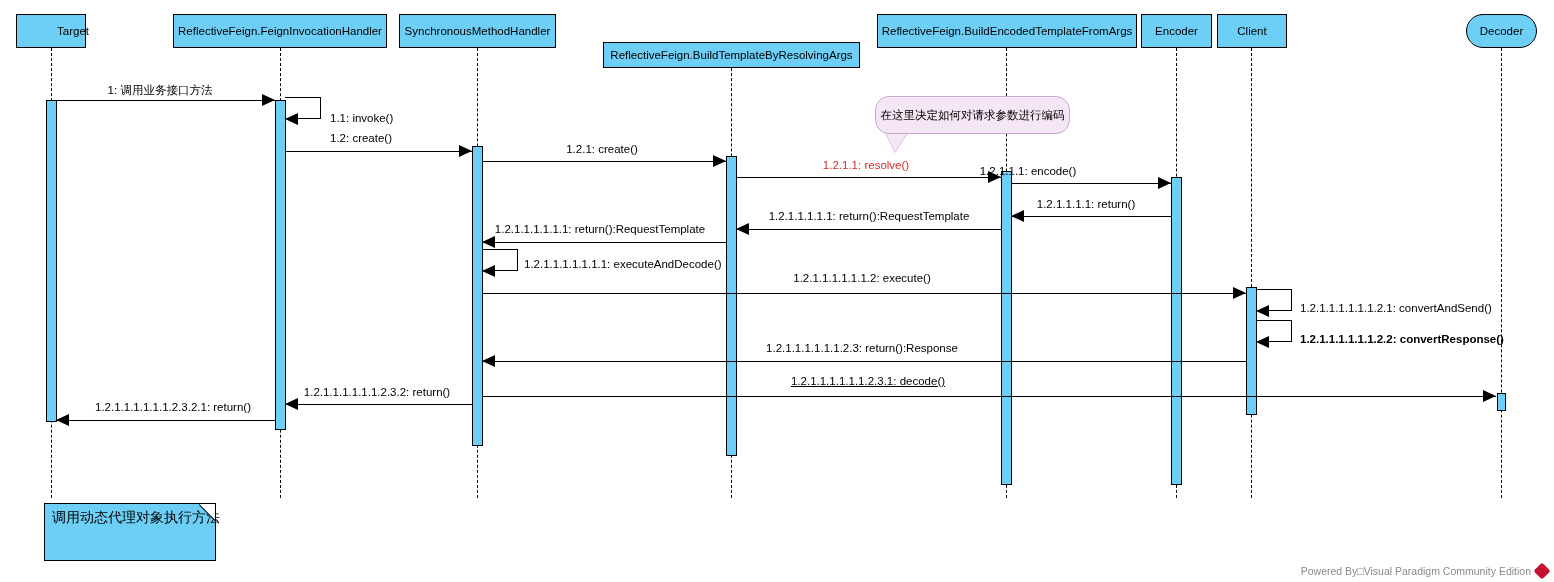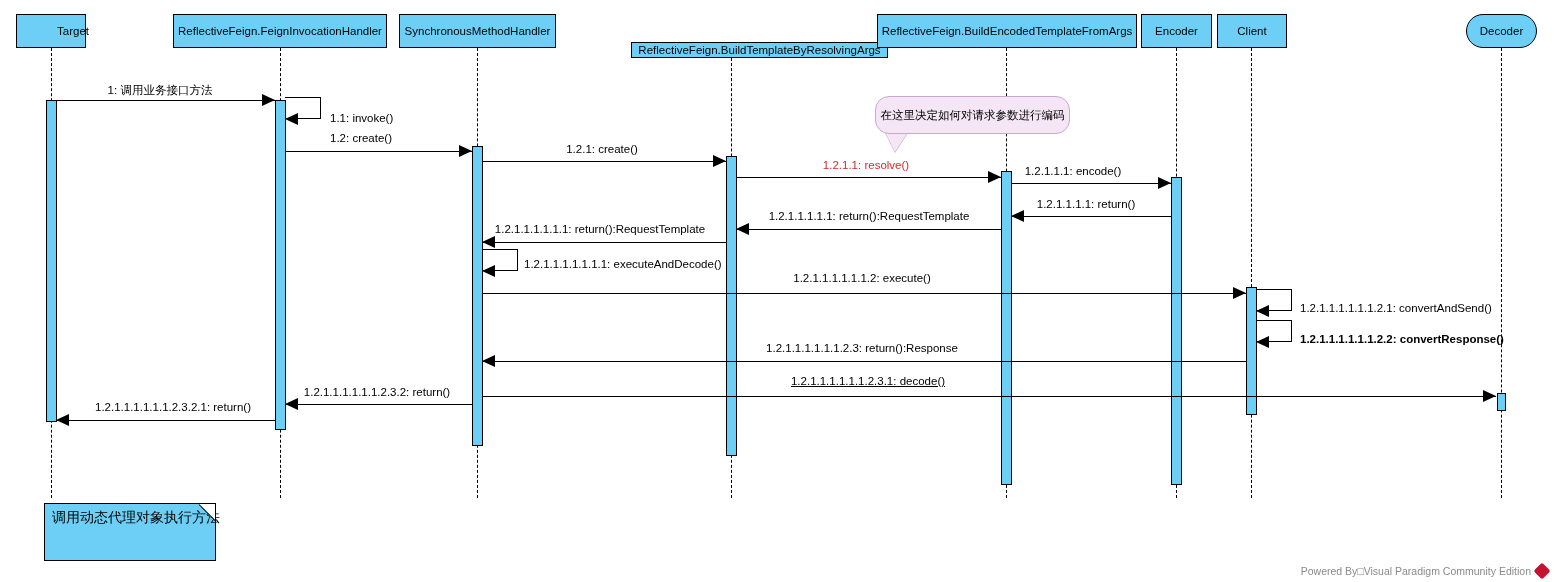--- a/index.html
+++ b/index.html
@@ -192,21 +192,21 @@
     <div class="arrowhead right" style="left: 459px; top: 145px;"></div>
     <div class="msg-label" style="left: 330px; top: 133px;">1.2: create()</div>
     <div class="msg-line" style="left: 482px; top: 161px; width: 244px;"></div>
     <div class="arrowhead right" style="left: 713px; top: 155px;"></div>
     <div class="msg-label center" style="left: 602px; top: 144px;">1.2.1: create()</div>
     <div class="msg-line" style="left: 736px; top: 177px; width: 265px;"></div>
     <div class="arrowhead right" style="left: 988px; top: 171px;"></div>
     <div class="msg-label red center" style="left: 866px; top: 160px;">1.2.1.1: resolve()</div>
     <div class="msg-line" style="left: 1011px; top: 183px; width: 160px;"></div>
     <div class="arrowhead right" style="left: 1158px; top: 177px;"></div>
-    <div class="msg-label center" style="left: 1073px; top: 166px;">1.2.1.1.1: encode()</div>
+    <div class="msg-label center" style="left: 1028px; top: 166px;">1.2.1.1.1: encode()</div>
     <div class="msg-line" style="left: 1011px; top: 216px; width: 160px;"></div>
     <div class="arrowhead left" style="left: 1011px; top: 210px;"></div>
     <div class="msg-label center" style="left: 1086px; top: 199px;">1.2.1.1.1.1: return()</div>
     <div class="msg-line" style="left: 736px; top: 229px; width: 265px;"></div>
     <div class="arrowhead left" style="left: 736px; top: 223px;"></div>
     <div class="msg-label center" style="left: 869px; top: 211px;">1.2.1.1.1.1.1: return():RequestTemplate</div>
     <div class="msg-line" style="left: 482px; top: 242px; width: 244px;"></div>
     <div class="arrowhead left" style="left: 482px; top: 236px;"></div>
     <div class="msg-label center" style="left: 600px; top: 224px;">1.2.1.1.1.1.1.1: return():RequestTemplate</div>
     <div class="selfcall" style="left: 482px; top: 249px; width: 36px; height: 22px;"></div>
@@ -229,21 +229,21 @@
     <div class="msg-label center" style="left: 868px; top: 376px; text-decoration: underline;">1.2.1.1.1.1.1.1.2.3.1: decode()</div>
     <div class="msg-line" style="left: 285px; top: 404px; width: 187px;"></div>
     <div class="arrowhead left" style="left: 285px; top: 398px;"></div>
     <div class="msg-label center" style="left: 377px; top: 387px;">1.2.1.1.1.1.1.1.2.3.2: return()</div>
     <div class="msg-line" style="left: 56px; top: 420px; width: 219px;"></div>
     <div class="arrowhead left" style="left: 56px; top: 414px;"></div>
     <div class="msg-label center" style="left: 173px; top: 402px;">1.2.1.1.1.1.1.1.2.3.2.1: return()</div>
     <div class="lifeline-head" style="left: 16px; top: 14px; width: 70px; height: 34px; padding-left: 48px;">Target</div>
     <div class="lifeline-head" style="left: 399px; top: 14px; width: 157px; height: 34px;">SynchronousMethodHandler</div>
     <div class="lifeline-head" style="left: 173px; top: 14px; width: 214px; height: 34px;">ReflectiveFeign.FeignInvocationHandler</div>
-    <div class="lifeline-head" style="left: 631px; top: 14px; width: 257px; height: 16px; margin-top: 28px;">ReflectiveFeign.BuildTemplateByResolvingArgs</div>
+    <div class="lifeline-head" style="left: 603px; top: 14px; width: 257px; height: 26px; margin-top: 28px;">ReflectiveFeign.BuildTemplateByResolvingArgs</div>
     <div class="lifeline-head" style="left: 877px; top: 14px; width: 260px; height: 34px;">ReflectiveFeign.BuildEncodedTemplateFromArgs</div>
     <div class="lifeline-head" style="left: 1141px; top: 14px; width: 71px; height: 34px;">Encoder</div>
     <div class="lifeline-head" style="left: 1217px; top: 14px; width: 70px; height: 34px;">Client</div>
     <div class="lifeline-head" style="left: 1466px; top: 14px; width: 71px; height: 34px; border-radius: 17px;">Decoder</div>
     <div class="callout-tail" style="left: 885px; top: 132px;"></div>
     <div class="callout" style="left: 875px; top: 96px; width: 195px; height: 38px;">在这里决定如何对请求参数进行编码</div>
     <div class="note" style="left: 44px; top: 503px; width: 172px; height: 58px;">调用动态代理对象执行方法</div>
     <div class="note-fold" style="left: 199px; top: 504px;"></div>
     <div class="note-fold-edge" style="left: 199px; top: 504px;"></div>
     <div id="footer">

